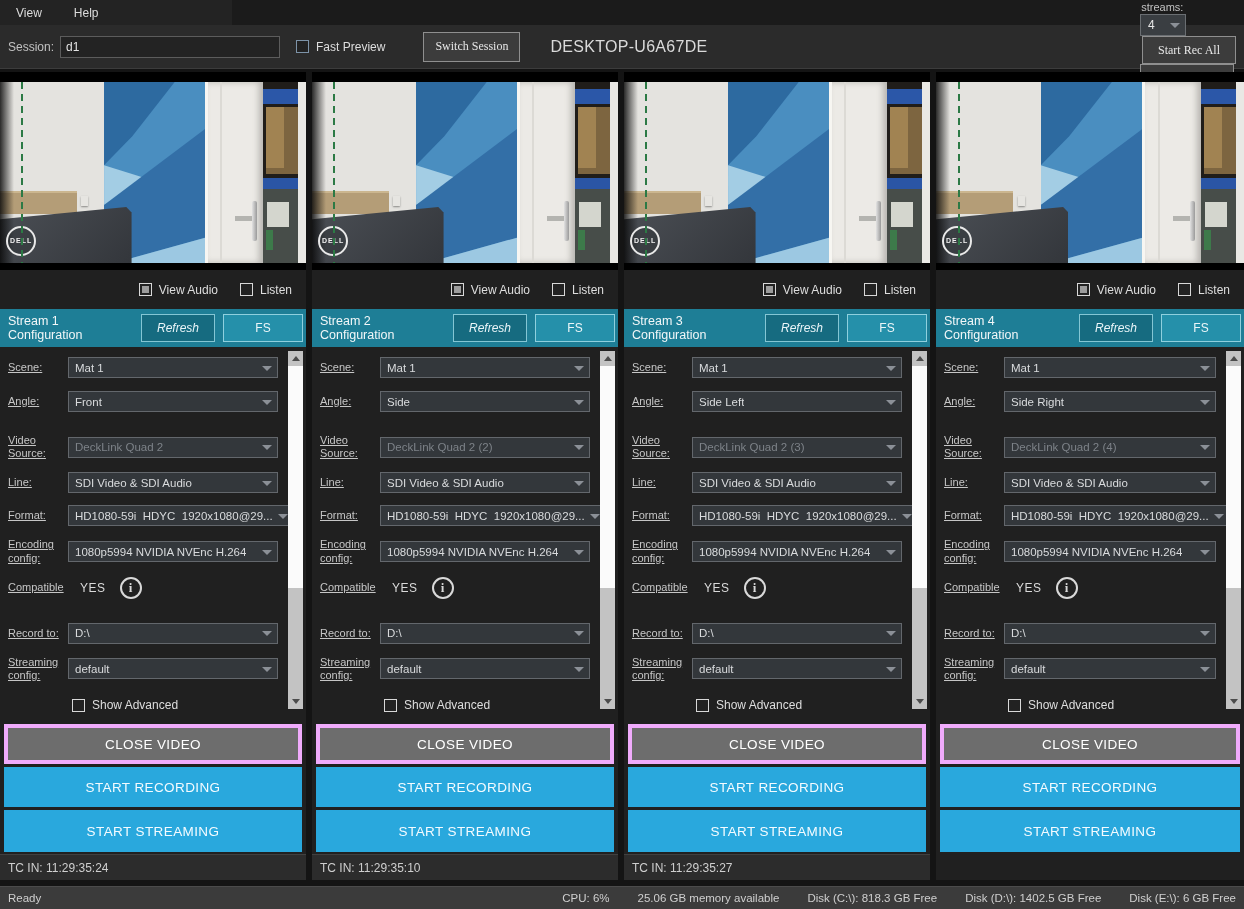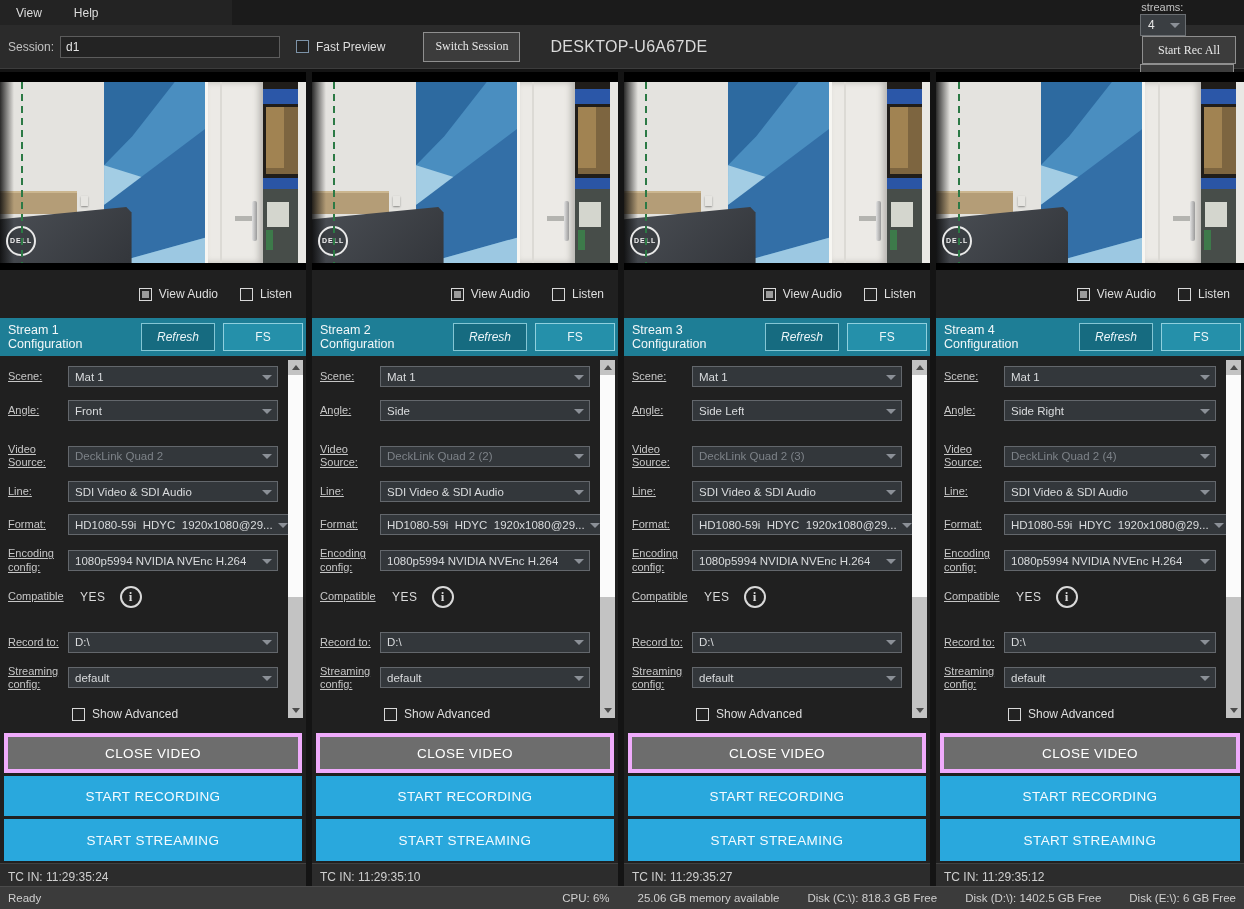--- a/index.html
+++ b/index.html
@@ -59,21 +59,21 @@
   .shelf-clutter { left:0; width:100%; top:59%; height:41%; background:#474d49; }
   .clutter-white { left:12%; width:62%; top:18%; height:34%; background:#d4d6ce; }
   .clutter-green { left:8%; width:20%; top:56%; height:26%; background:#3d7a4a; }
   .right-strip { left:97.5%; width:2.5%; top:0; height:100%; background:#e9e8e4; }
   .cardboard { left:0; width:25%; top:60%; height:13%; background:#b49d77; border-top:2px solid #cbb68f; }
   .lightswitch { left:26.5%; top:63%; width:7px; height:10px; background:#e6e5e1; box-shadow:0 1px 2px rgba(0,0,0,.4); }
   .monitor { left:0; bottom:0; width:43%; height:31%; background:linear-gradient(135deg,#4b4f55,#33363b); clip-path:polygon(0 22%, 96% 0, 100% 10%, 100% 100%, 0 100%); z-index:5; }
   .dell-logo { left:2%; bottom:4%; width:30px; height:30px; border:2px solid #e9e9e9; border-radius:50%; background:rgba(40,45,50,.35); display:flex; align-items:center; justify-content:center; font-size:7px; font-weight:bold; letter-spacing:1px; color:#f0f0f0; z-index:8; }
 
   
-  .audio-row { height:48px; display:flex; align-items:center; justify-content:flex-end; gap:22px; padding-right:14px; background:#202020; }
+  .audio-row { height:39px; display:flex; align-items:center; justify-content:flex-end; gap:22px; padding-right:14px; background:#202020; }
 
   
   .cfg-header { height:38px; background:#1e7e96; display:flex; align-items:center; padding:0 3px 0 8px; gap:8px; }
   .cfg-title { flex:1; font-size:12.5px; color:#f2f7f8; }
   .teal-btn { height:28px; font-size:12px; font-family:"Liberation Sans",sans-serif; color:#eaf5f8; cursor:default; }
   .refresh-btn { width:74px; background:#166b80; border:1px solid #84c6d4;font-style:italic; }
   .fs-btn { width:80px; background:#2590aa; border:1px solid #8fd0de; }
 
   
   .cfg-body { height:370px; position:relative; padding:10px 28px 0 8px; background:#202020; }
@@ -680,21 +680,20 @@
           <div class="sb-thumb"></div>
           <div class="sb-btn sb-down">
               <span class="tri-down"></span>
             </div>
         </div>
       </div>
 
       <button class="action close-video">CLOSE VIDEO</button>
       <button class="action start-rec">START RECORDING</button>
       <button class="action start-stream">START STREAMING</button>
-      <div class="tc-bar">TC IN: 11:29:35:12</div>
     </div>
   </div>
 
   <div class="statusbar">
     <span>Ready</span>
     <div class="status-right">
       <span>CPU:  6%</span>
       <span>25.06 GB memory available</span>
       <span>Disk (C:\): 818.3 GB Free</span>
       <span>Disk (D:\): 1402.5 GB Free</span>

